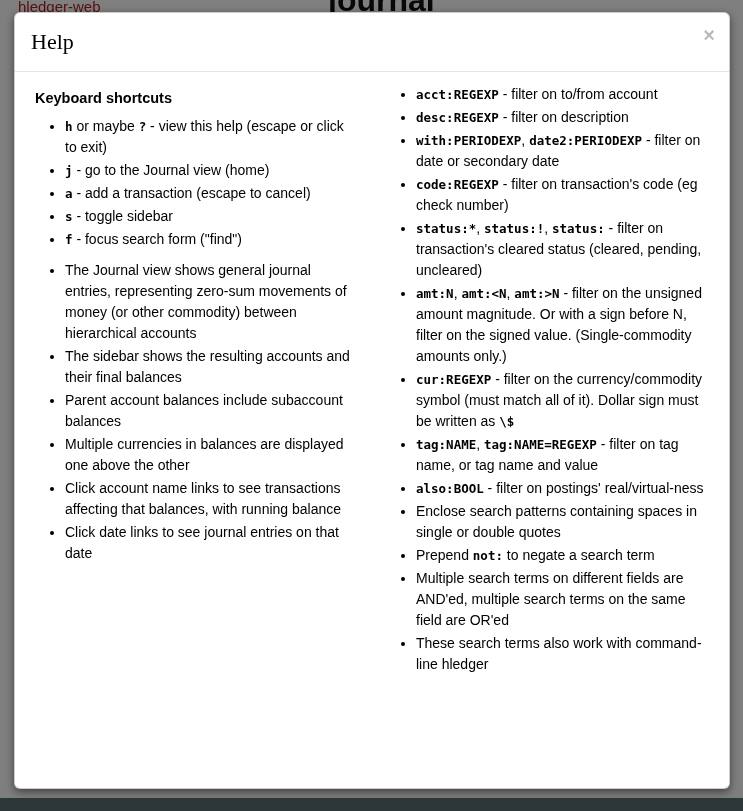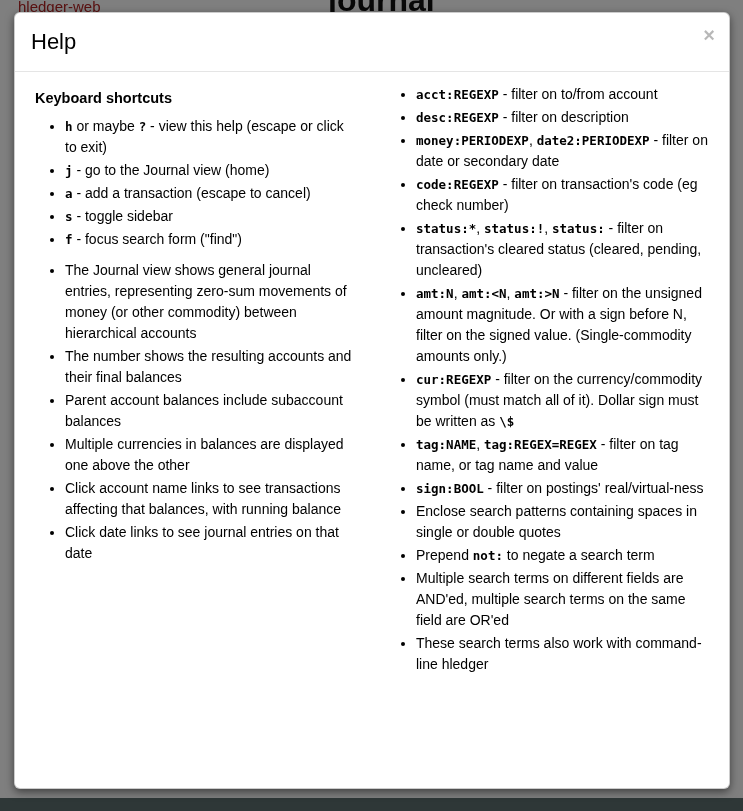--- a/index.html
+++ b/index.html
@@ -40,21 +40,21 @@
     border-radius: 6px;
     box-shadow: 0 3px 9px rgba(0,0,0,0.5);
     display: flex; flex-direction: column;
   }
   .modal-header {
     position: relative;
     padding: 15px 16px 14px;
     border-bottom: 1px solid #e5e5e5;
     flex: 0 0 auto;
   }
-  .modal-title { margin: 0; font-size: 22px; font-weight: 500; line-height: 1.3; }
+  .modal-title { margin: 0; font-size: 22px; font-weight: 500; line-height: 1.3; font-family: Liberation Serif, serif; }
   .close {
     position: absolute; top: 12px; right: 14px;
     background: none; border: 0; padding: 0;
     font-size: 20px; font-weight: bold; line-height: 1;
     color: #000; opacity: 0.28; cursor: pointer;
     font-family: "Liberation Sans", sans-serif;
   }
   .modal-body {
     flex: 1 1 auto;
     padding: 12px 20px 0;
@@ -98,38 +98,38 @@
       <div class="section-heading">Keyboard shortcuts</div>
       <ul class="help-list">
           <li><code>h</code> or maybe <code>?</code> - view this help (escape or click to exit)</li>
           <li><code>j</code> - go to the Journal view (home)</li>
           <li><code>a</code> - add a transaction (escape to cancel)</li>
           <li><code>s</code> - toggle sidebar</li>
           <li><code>f</code> - focus search form ("find")</li>
         </ul>
       <ul class="help-list">
           <li>The Journal view shows general journal entries, representing zero-sum movements of money (or other commodity) between hierarchical accounts</li>
-          <li>The number shows the resulting accounts and their final balances</li>
+          <li>The sidebar shows the resulting accounts and their final balances</li>
           <li>Parent account balances include subaccount balances</li>
           <li>Multiple currencies in balances are displayed one above the other</li>
           <li>Click account name links to see transactions affecting that balances, with running balance</li>
           <li>Click date links to see journal entries on that date</li>
         </ul>
     </div>
     <div class="col">
       <ul class="help-list">
           <li><code>acct:REGEXP</code> - filter on to/from account</li>
           <li><code>desc:REGEXP</code> - filter on description</li>
-          <li><code>money:PERIODEXP</code>, <code>date2:PERIODEXP</code> - filter on date or secondary date</li>
+          <li><code>with:PERIODEXP</code>, <code>date2:PERIODEXP</code> - filter on date or secondary date</li>
           <li><code>code:REGEXP</code> - filter on transaction's code (eg check number)</li>
           <li><code>status:*</code>, <code>status:!</code>, <code>status:</code> - filter on transaction's cleared status (cleared, pending, uncleared)</li>
           <li><code>amt:N</code>, <code>amt:&lt;N</code>, <code>amt:&gt;N</code> - filter on the unsigned amount magnitude. Or with a sign before N, filter on the signed value. (Single-commodity amounts only.)</li>
           <li><code>cur:REGEXP</code> - filter on the currency/commodity symbol (must match all of it). Dollar sign must be written as <code>\$</code></li>
-          <li><code>tag:NAME</code>, <code>tag:REGEX=REGEX</code> - filter on tag name, or tag name and value</li>
-          <li><code>sign:BOOL</code> - filter on postings' real/virtual-ness</li>
+          <li><code>tag:NAME</code>, <code>tag:NAME=REGEXP</code> - filter on tag name, or tag name and value</li>
+          <li><code>also:BOOL</code> - filter on postings' real/virtual-ness</li>
           <li>Enclose search patterns containing spaces in single or double quotes</li>
           <li>Prepend <code>not:</code> to negate a search term</li>
           <li>Multiple search terms on different fields are AND'ed, multiple search terms on the same field are OR'ed</li>
           <li>These search terms also work with command-line hledger</li>
         </ul>
     </div>
   </div>
 </div>
 
 </body></html>

